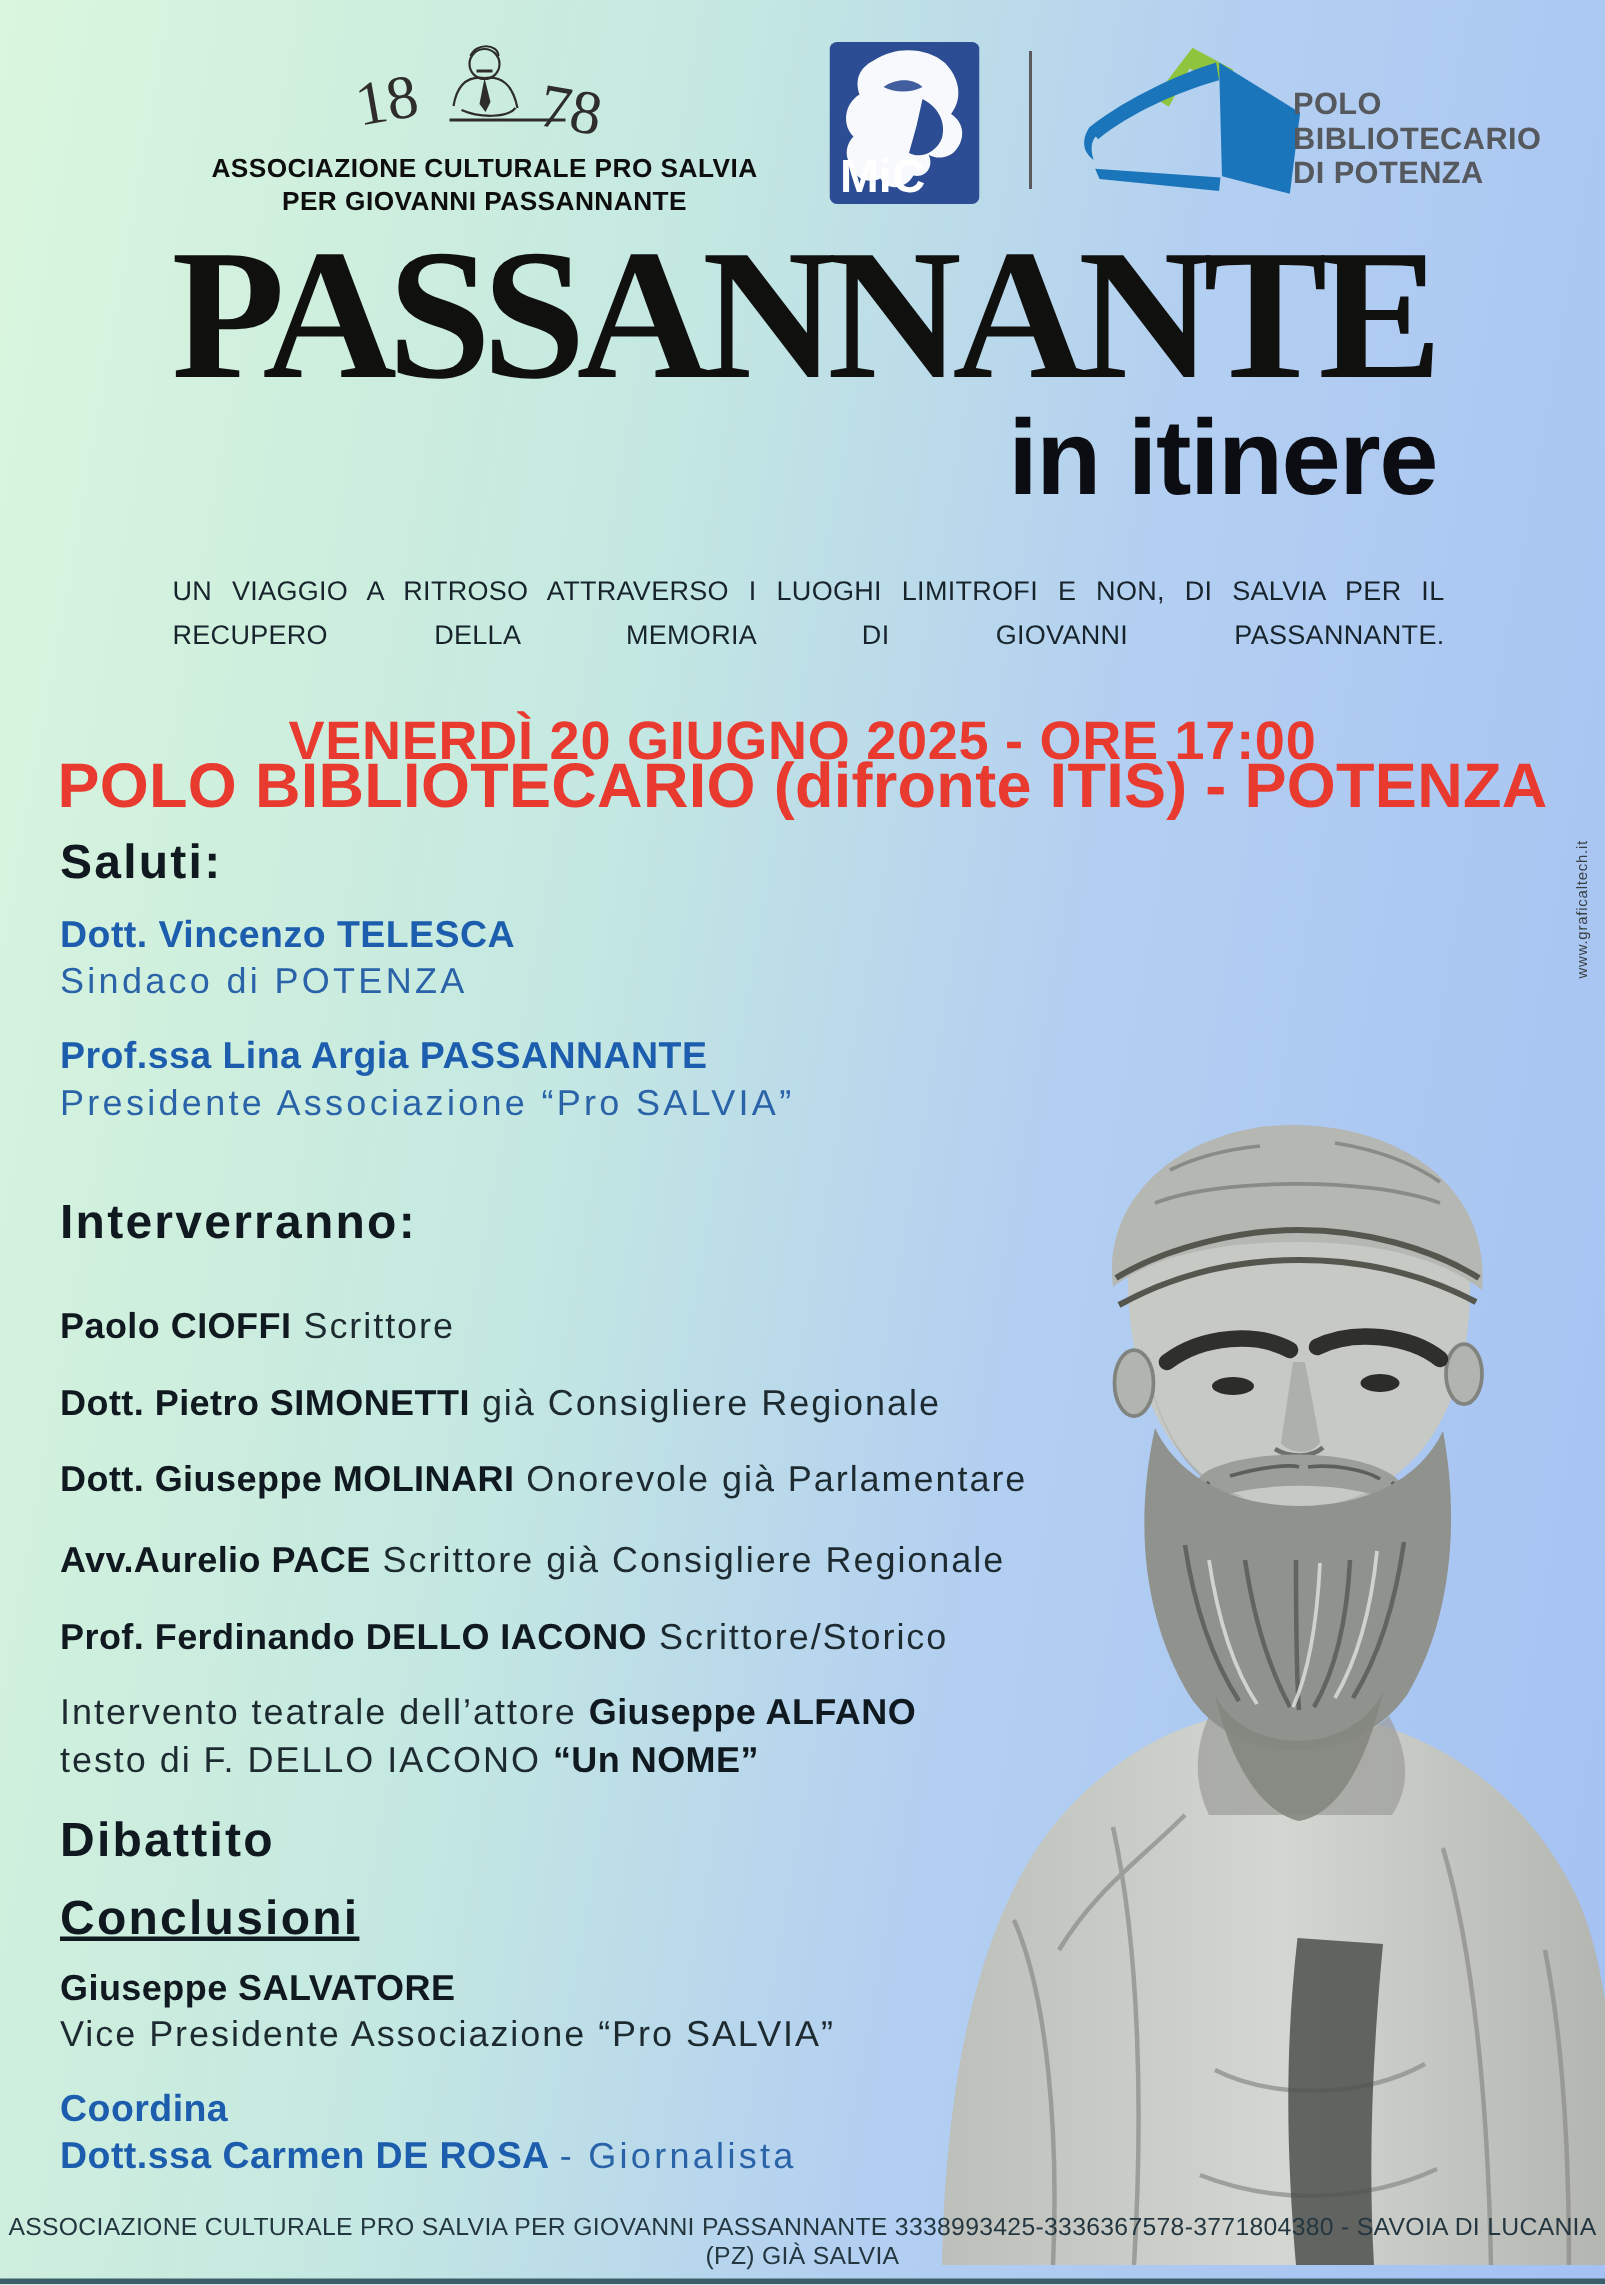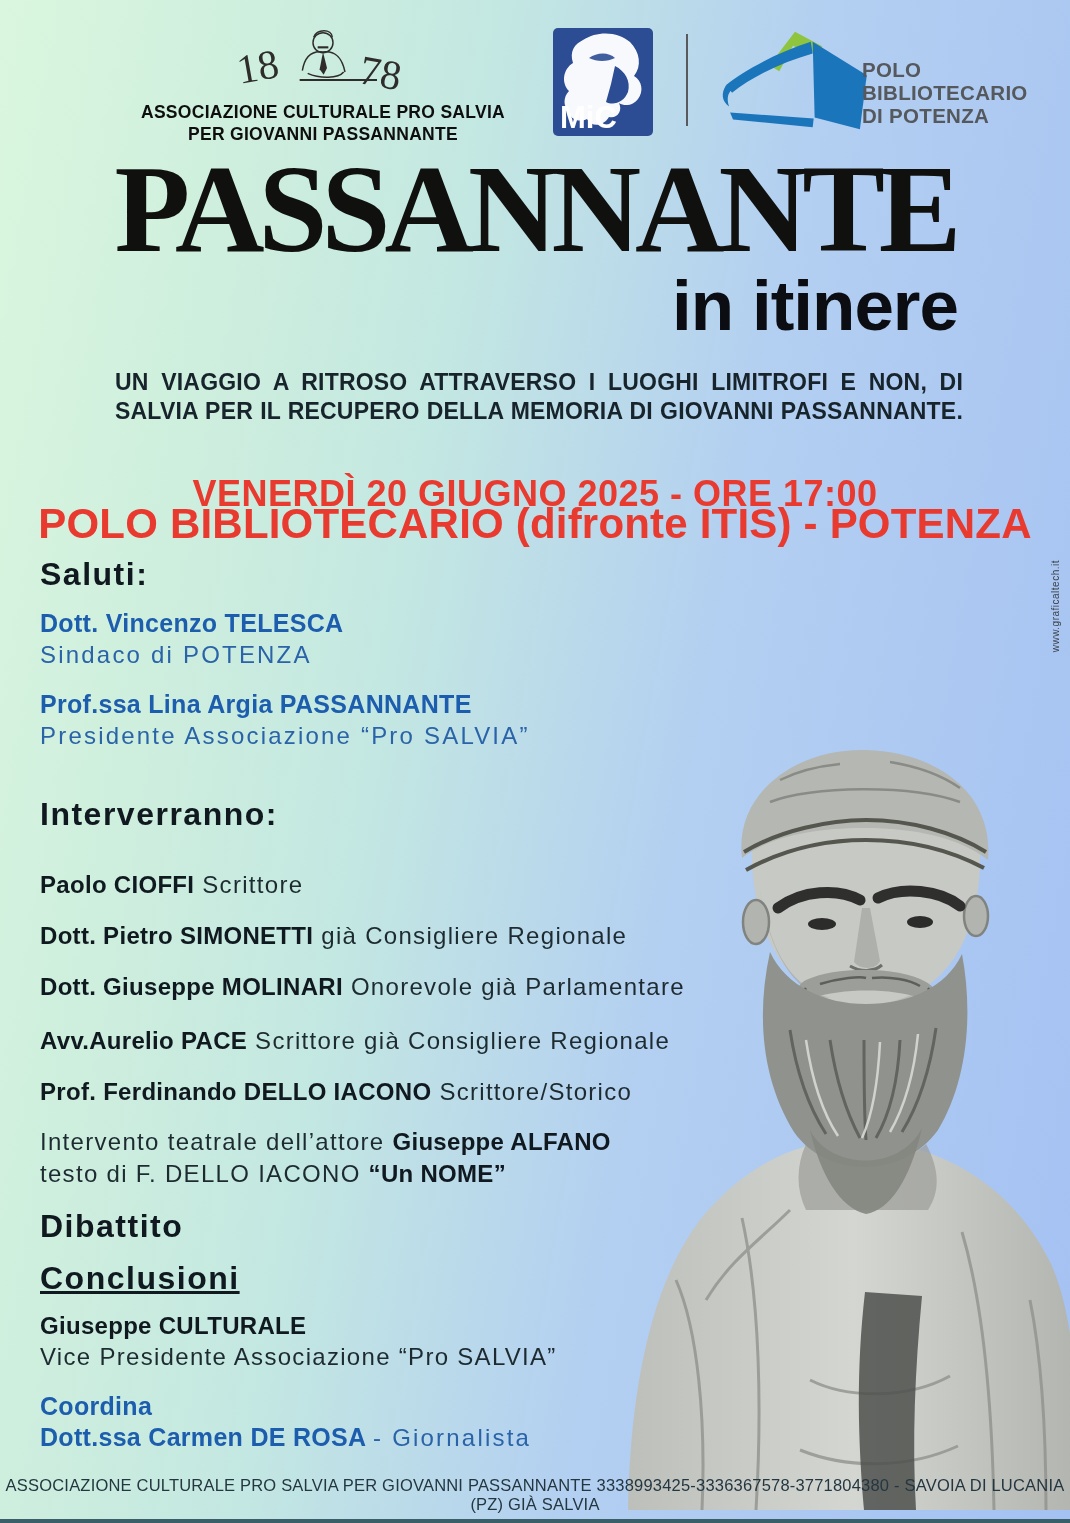--- a/index.html
+++ b/index.html
@@ -25,22 +25,22 @@
     font-family:"Liberation Serif", serif; font-weight:700; color:#10100f;
     font-size:124px; letter-spacing:-6px; line-height:1; white-space:nowrap;
   }
   .title-sub {
     right:112px; top:270px; z-index:3; color:#0c0d12;
     font-size:71px; font-weight:800; letter-spacing:-1px; line-height:1;
   }
 
   
   .intro {
-    left:115px; top:368px; width:848px; z-index:3;
-    font-weight:bold; font-size:23px; line-height:28.5px; color:#17242b;
+    left:115px; top:380px; width:848px; z-index:3;
+    font-weight:normal; font-size:18px; line-height:28.5px; color:#17242b;
     text-align:justify; text-align-last:justify; letter-spacing:.2px;
   }
   .ev1 { left:0; top:473px; width:1070px; text-align:center; z-index:3;
          color:#e93a30; font-weight:800; font-size:36px; letter-spacing:.5px; }
   .ev2 { left:0; top:500px; width:1070px; text-align:center; z-index:3;
          color:#e93a30; font-weight:800; font-size:42px; letter-spacing:.2px; }
 
   
   .h-black { left:40px; z-index:3; font-weight:bold; font-size:32px; color:#10191f; letter-spacing:1.5px; }
   .line { left:40px; z-index:3; font-size:24px; white-space:nowrap; }
@@ -158,21 +158,21 @@
     <span class="role-blk">Intervento teatrale dell’attore </span><span class="name-blk">Giuseppe ALFANO</span>
   </div>
   <div class="abs line" style="top:1160px;">
     <span class="role-blk">testo di F. DELLO IACONO </span><span class="name-blk">“Un NOME”</span>
   </div>
 
   <div class="abs h-black" style="top:1208px;">Dibattito</div>
   <div class="abs h-black" style="top:1260px;text-decoration:underline;">Conclusioni</div>
 
   <div class="abs line" style="top:1312px;">
-    <span class="name-blk">Giuseppe CULTURALE</span>
+    <span class="name-blk">Giuseppe SALVATORE</span>
   </div>
   <div class="abs line" style="top:1343px;">
     <span class="role-blk">Vice Presidente Associazione “Pro SALVIA”</span>
   </div>
 
   <div class="abs line" style="top:1392px;">
     <span class="name-blue">Coordina</span>
   </div>
   <div class="abs line" style="top:1423px;">
     <span class="name-blue">Dott.ssa Carmen DE ROSA</span>

